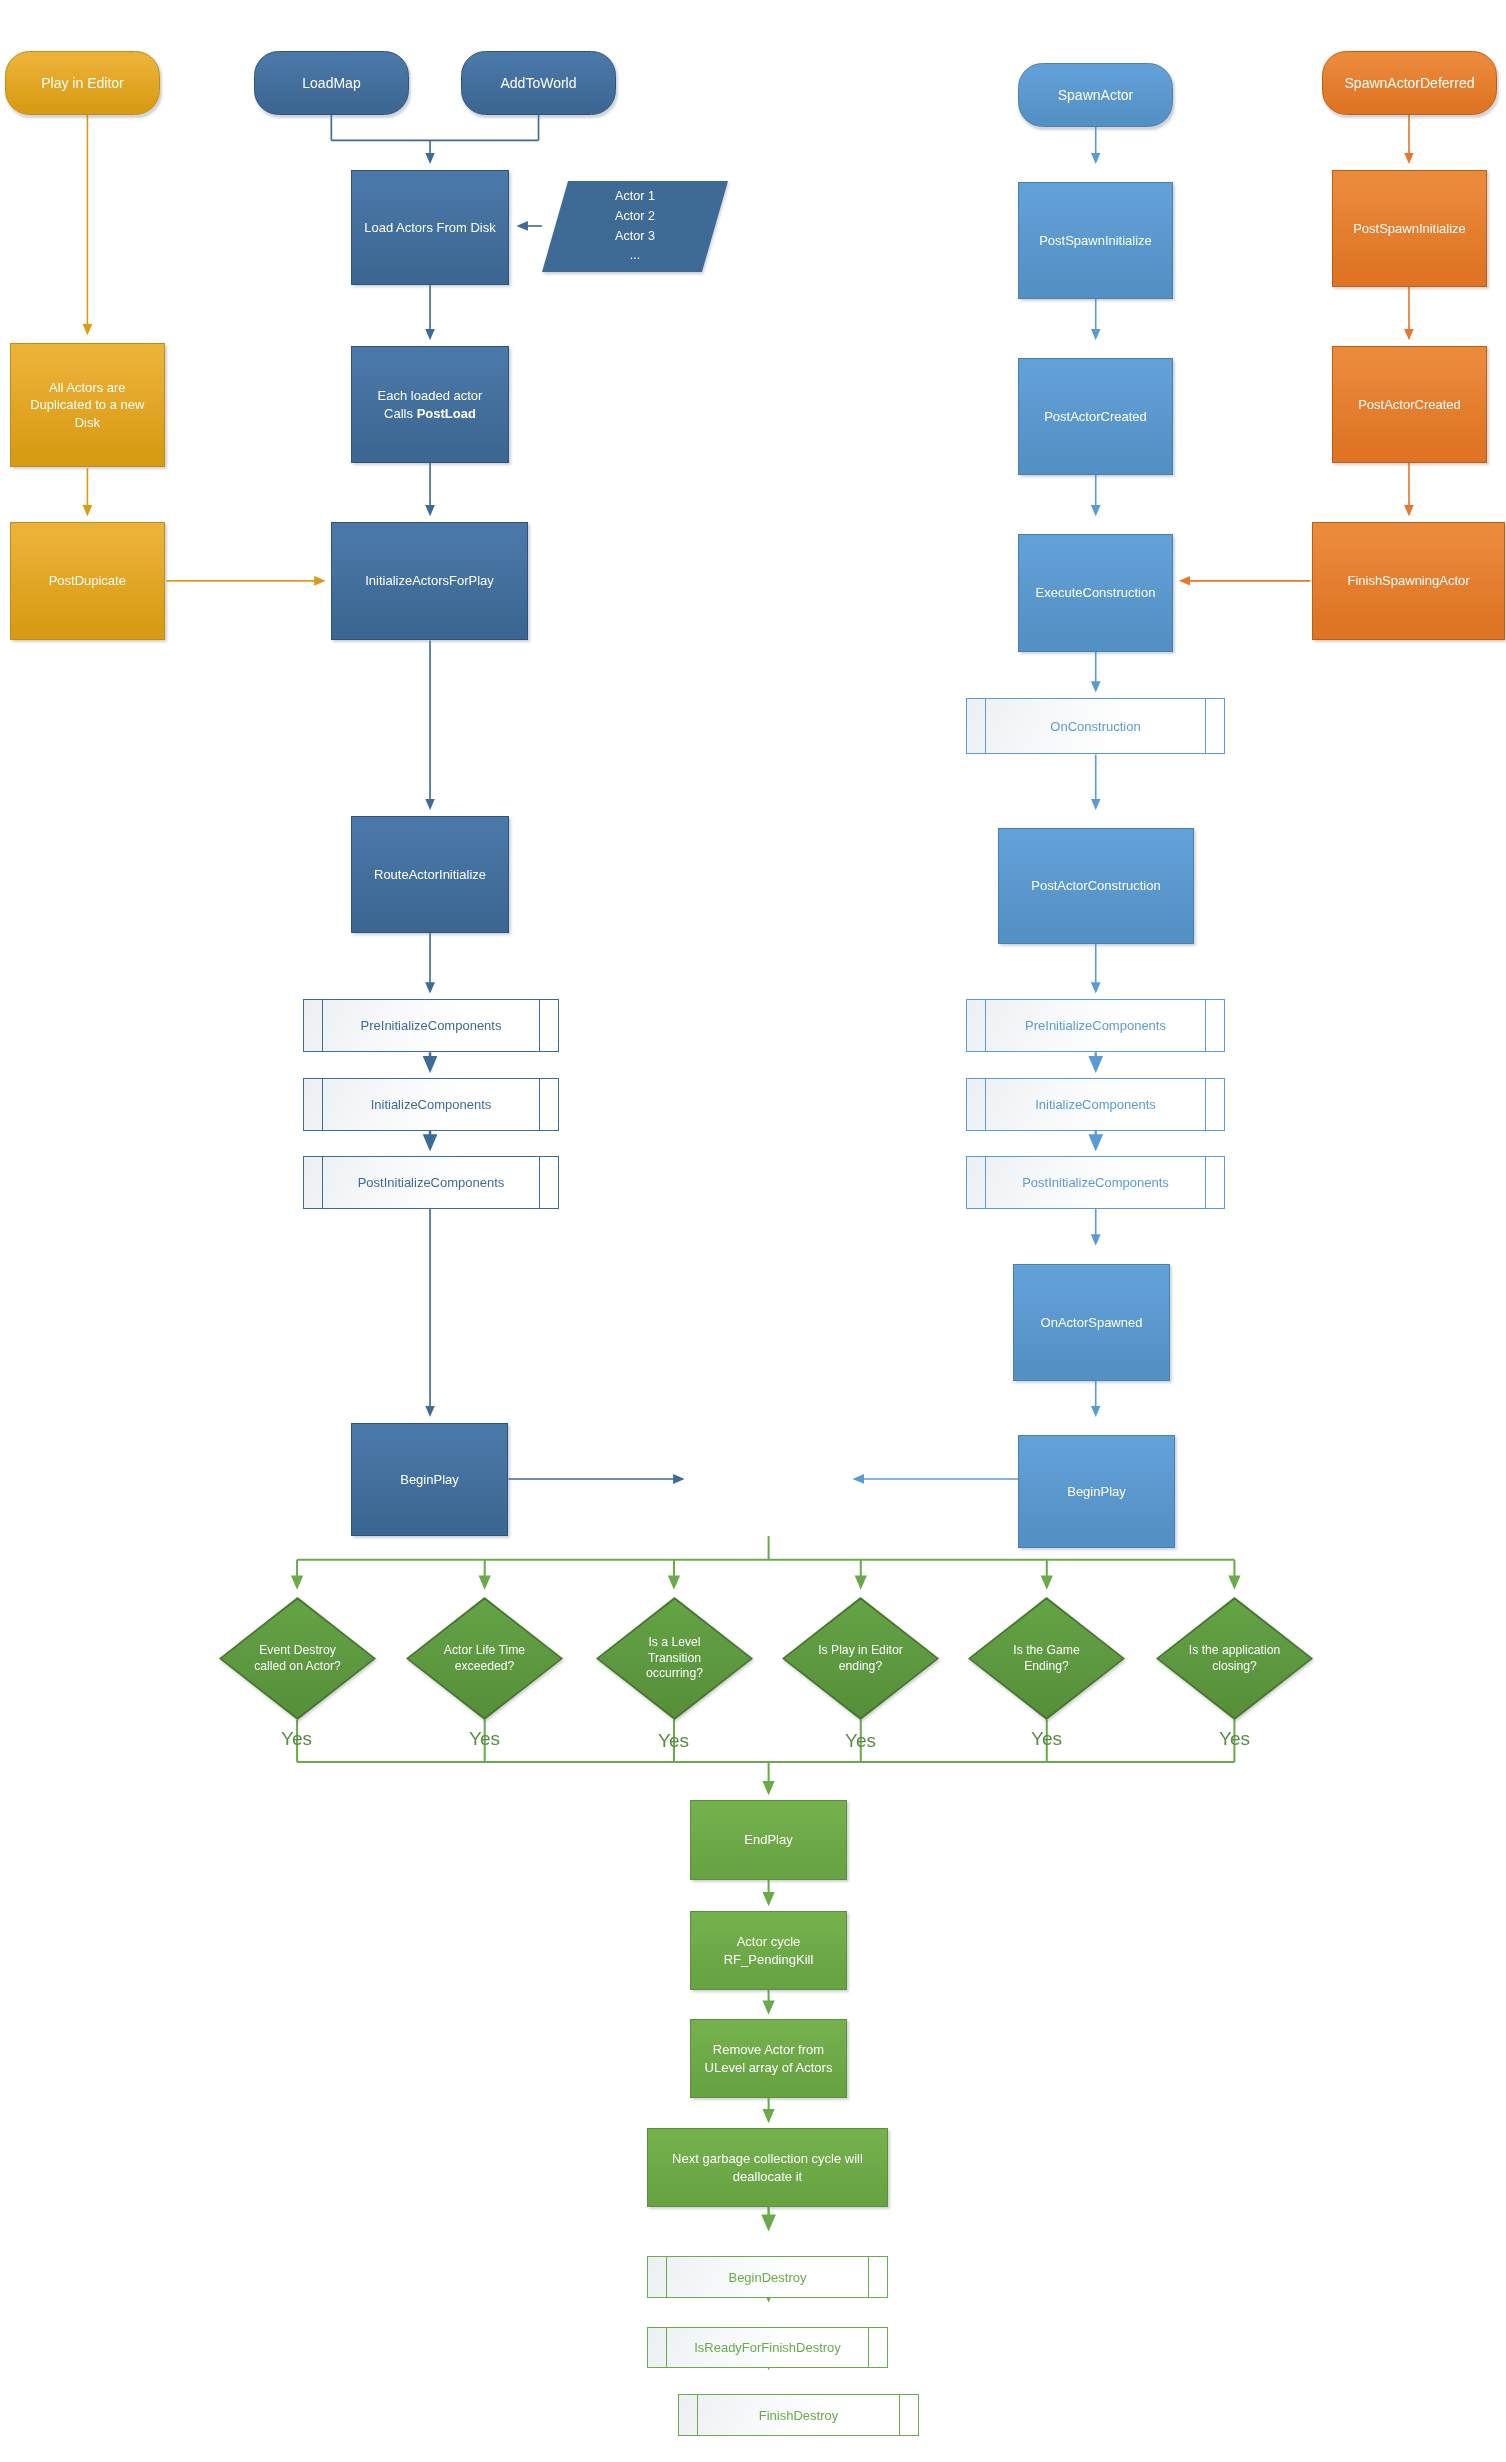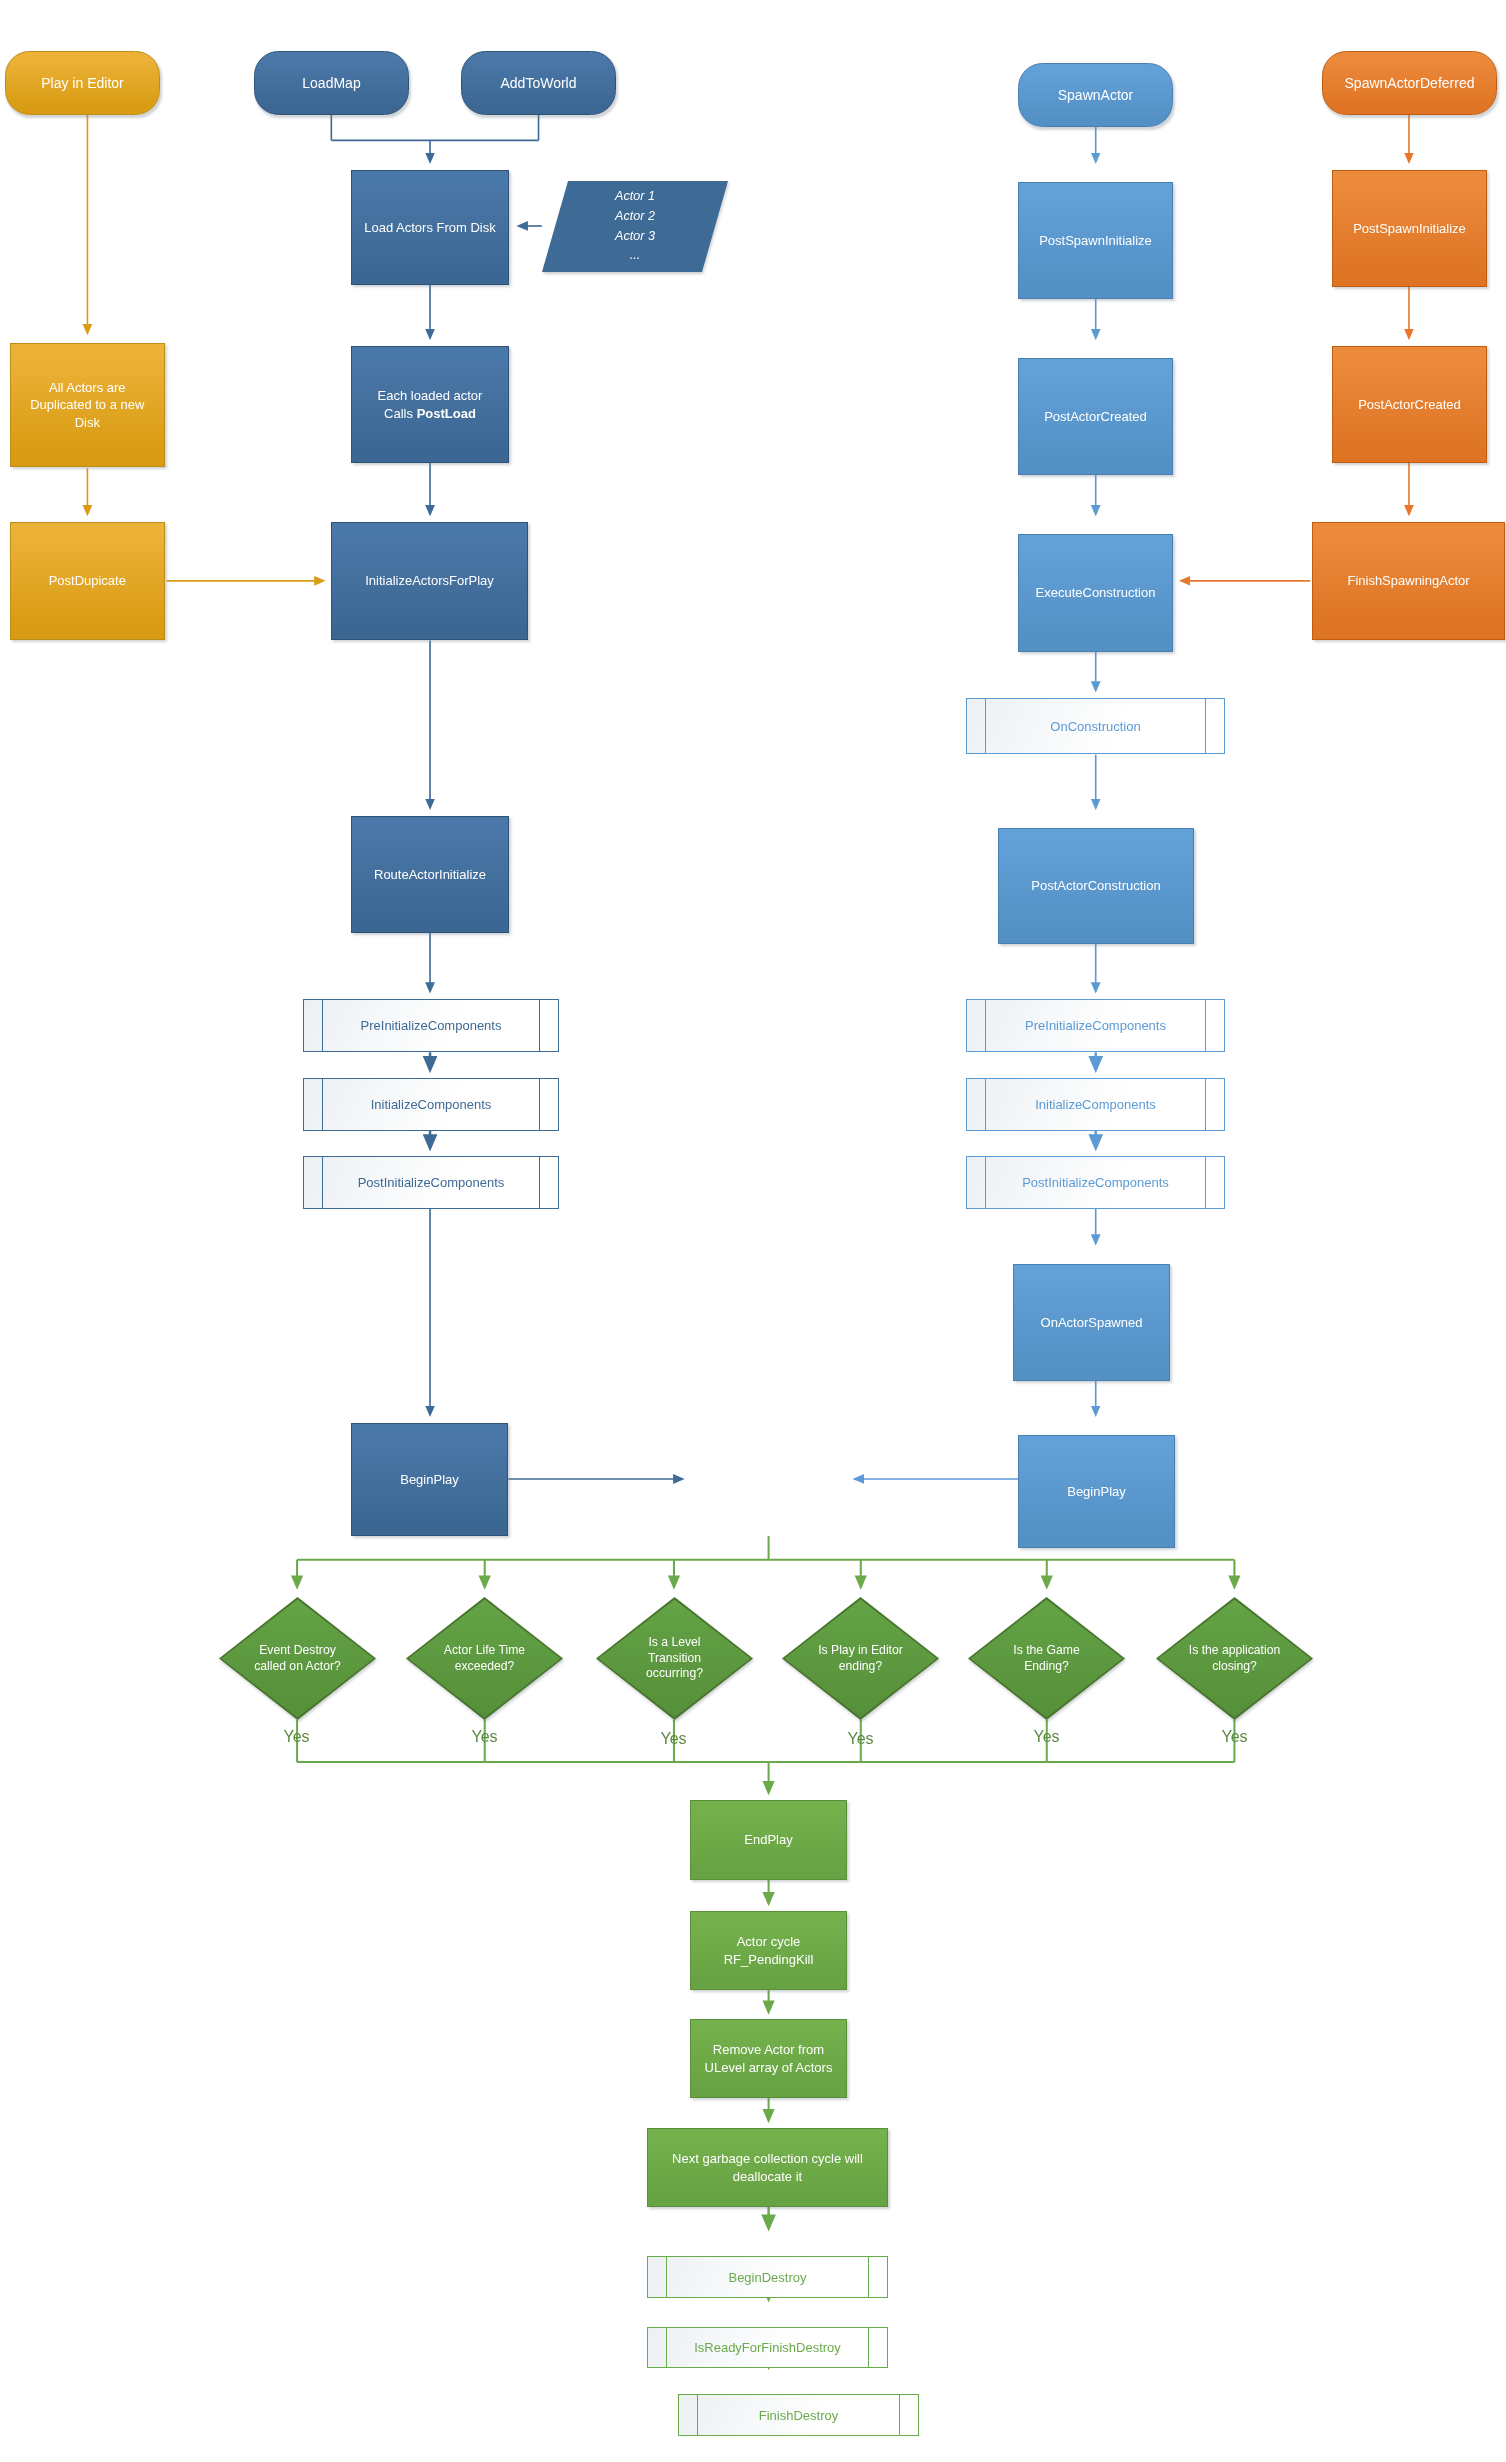--- a/index.html
+++ b/index.html
@@ -28,22 +28,22 @@
   .para{position:absolute;box-sizing:border-box;display:flex;align-items:center;justify-content:center;
         text-align:center;color:#fff;font-size:12.6px;line-height:1.55;background:#3e6a96;
         clip-path:polygon(14% 0,100% 0,86% 100%,0 100%);}
   .para-wrap{position:absolute;filter:drop-shadow(1.6px 2.4px 1.6px rgba(120,130,140,.4));}
   
   .diamond-wrap{position:absolute;filter:drop-shadow(1.6px 2.4px 1.6px rgba(100,110,120,.35));}
   .d-outer{position:absolute;inset:0;background:#47732b;clip-path:polygon(50% 0,100% 50%,50% 100%,0 50%);}
   .d-inner{position:absolute;inset:2.4px;background:linear-gradient(180deg,#64a346,#568f39);
            clip-path:polygon(50% 0,100% 50%,50% 100%,0 50%);display:flex;align-items:center;justify-content:center;
            text-align:center;color:#fff;font-size:12.2px;line-height:1.3;padding:0 23px;box-sizing:border-box;}
-  .yes{position:absolute;width:57px;text-align:center;color:#5b8a43;font-size:16px;}
-  .prelines{white-space:pre-line;font-style:italic;}
+  .yes{position:absolute;width:57px;text-align:center;color:#5b8a43;font-size:19px;}
+  .prelines{white-space:pre-line;}
   svg#connectors{position:absolute;left:0;top:0;}
   .bold{font-weight:bold;}
 </style>
 </head>
 <body>
 
 <div id="canvas">
 
   <svg id="connectors" width="1507" height="2462" viewBox="0 0 1847 3018">
     <defs>

